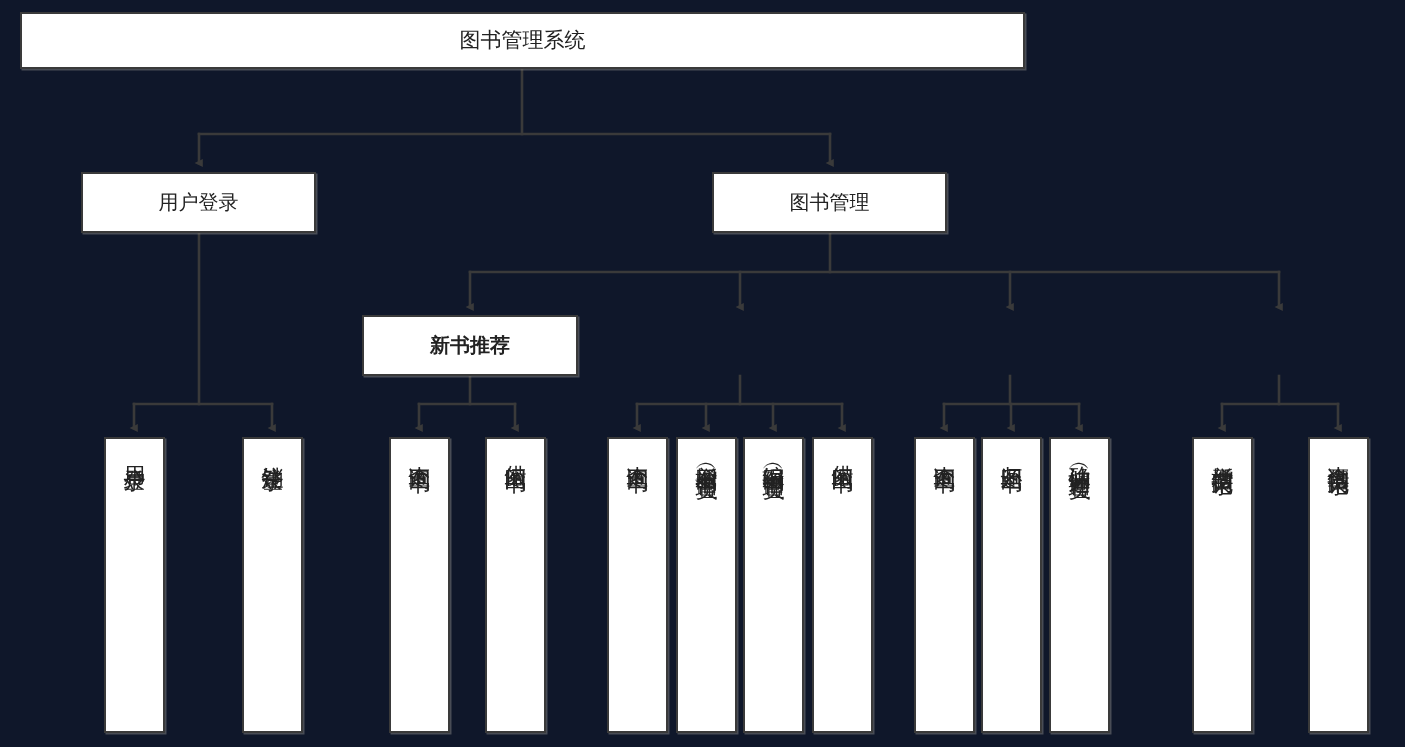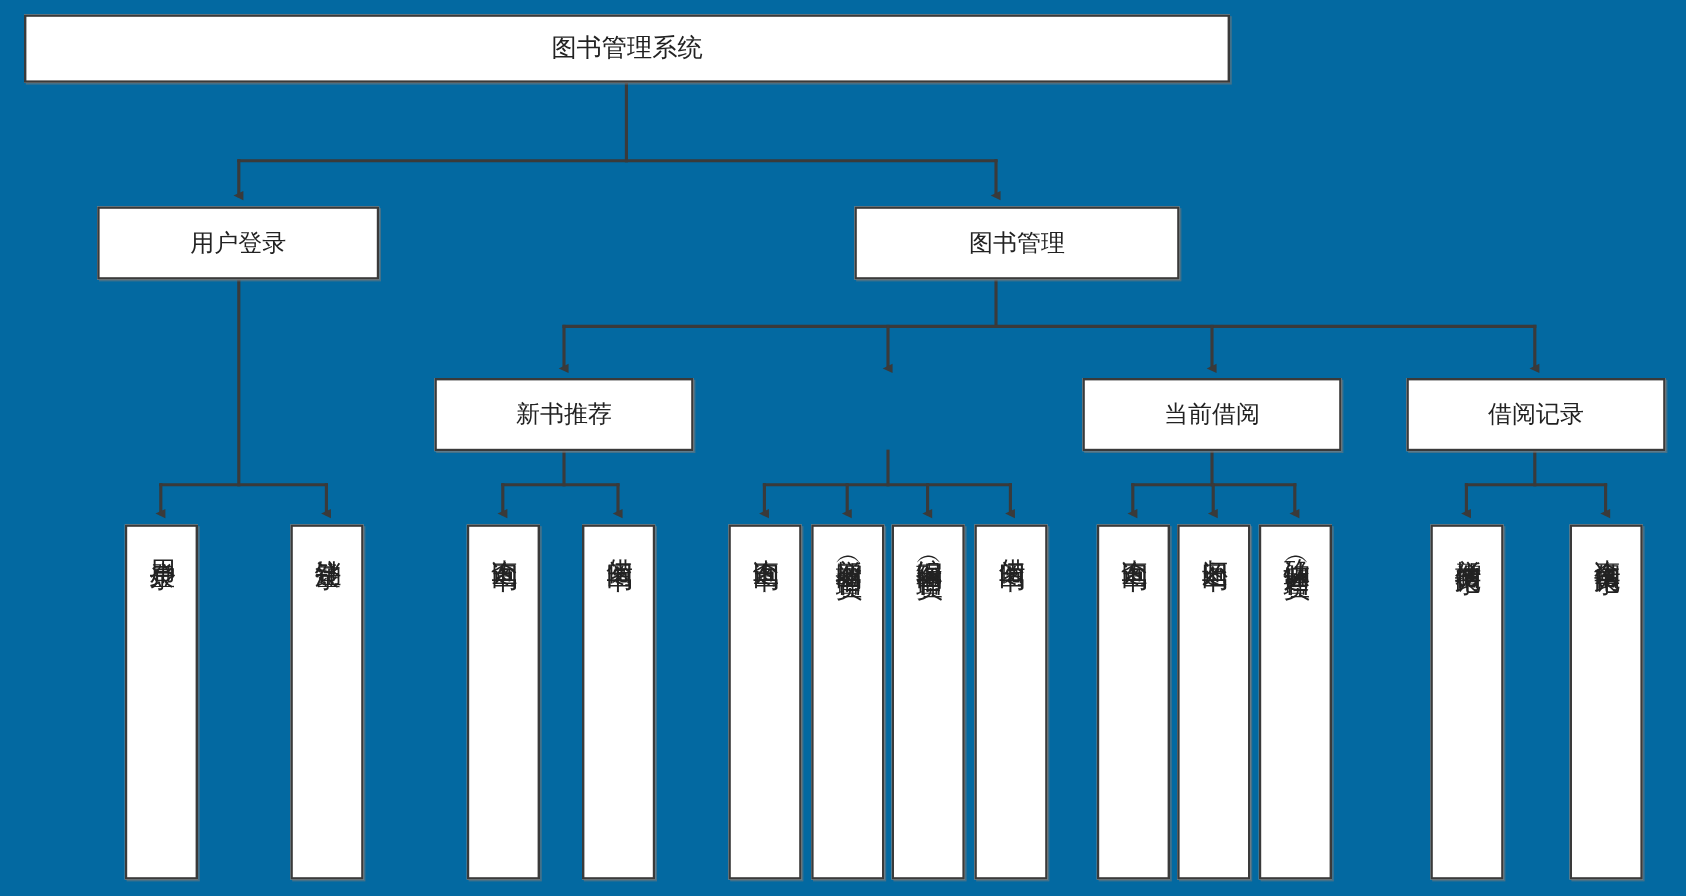--- a/index.html
+++ b/index.html
@@ -4,21 +4,21 @@
 <style>
   html, body {
     margin: 0;
     padding: 0;
     background: #ffffff;
   }
   #diagram-root {
     position: relative;
     width: 1405px;
     height: 747px;
-    background: #0369a1;
+    background: #0f172a;
     font-family: "DejaVu Sans", "Liberation Sans", sans-serif;
     overflow: hidden;
   }
   svg#tree-svg {
     position: absolute;
     left: 0;
     top: 0;
     width: 1405px;
     height: 747px;
     display: block;
@@ -36,21 +36,21 @@
   }
   .node-label {
     display: block;
     text-align: center;
     line-height: 1.12;
     white-space: nowrap;
     color: #222222;
   }
   .node-root .node-label { font-size: 21px; }
   .node-level2 .node-label { font-size: 20px; }
-  .node-level3 .node-label { font-size: 20px; }
+  .node-level3 .node-label { font-size: 20px; font-weight: bold; }
   .node-leaf {
     align-items: flex-start;
     padding-top: 9px;
   }
   .node-leaf .node-label {
     writing-mode: vertical-rl;
     text-orientation: upright;
     font-size: 22px;
     letter-spacing: 2px;
     line-height: 1;
@@ -122,32 +122,26 @@
     </g>
   </svg>
 
   <div class="node-box node-root" style="left:20px; top:12px; width:1005px; height:57px;">
     <span class="node-label">图书管理系统</span>
   </div>
 
   <div class="node-box node-level2" style="left:81px; top:172px; width:235px; height:61px;">
     <span class="node-label">用户登录</span>
   </div>
-  <div class="node-box node-level2" style="left:712px; top:172px; width:271px; height:61px;">
+  <div class="node-box node-level2" style="left:712px; top:172px; width:235px; height:61px;">
     <span class="node-label">图书管理</span>
   </div>
 
   <div class="node-box node-level3" style="left:362px; top:315px; width:216px; height:61px;">
     <span class="node-label">新书推荐</span>
-  </div>
-  <div class="node-box node-level3" style="left:902px; top:315px; width:216px; height:61px;">
-    <span class="node-label">当前借阅</span>
-  </div>
-  <div class="node-box node-level3" style="left:1172px; top:315px; width:216px; height:61px;">
-    <span class="node-label">借阅记录</span>
   </div>
 
   <div class="node-box node-leaf" style="left:104px; top:437px; width:61px; height:296px;">
     <span class="node-label">用户登录</span>
   </div>
   <div class="node-box node-leaf" style="left:242px; top:437px; width:61px; height:296px;">
     <span class="node-label">注销登录</span>
   </div>
 
   <div class="node-box node-leaf" style="left:389px; top:437px; width:61px; height:296px;">

